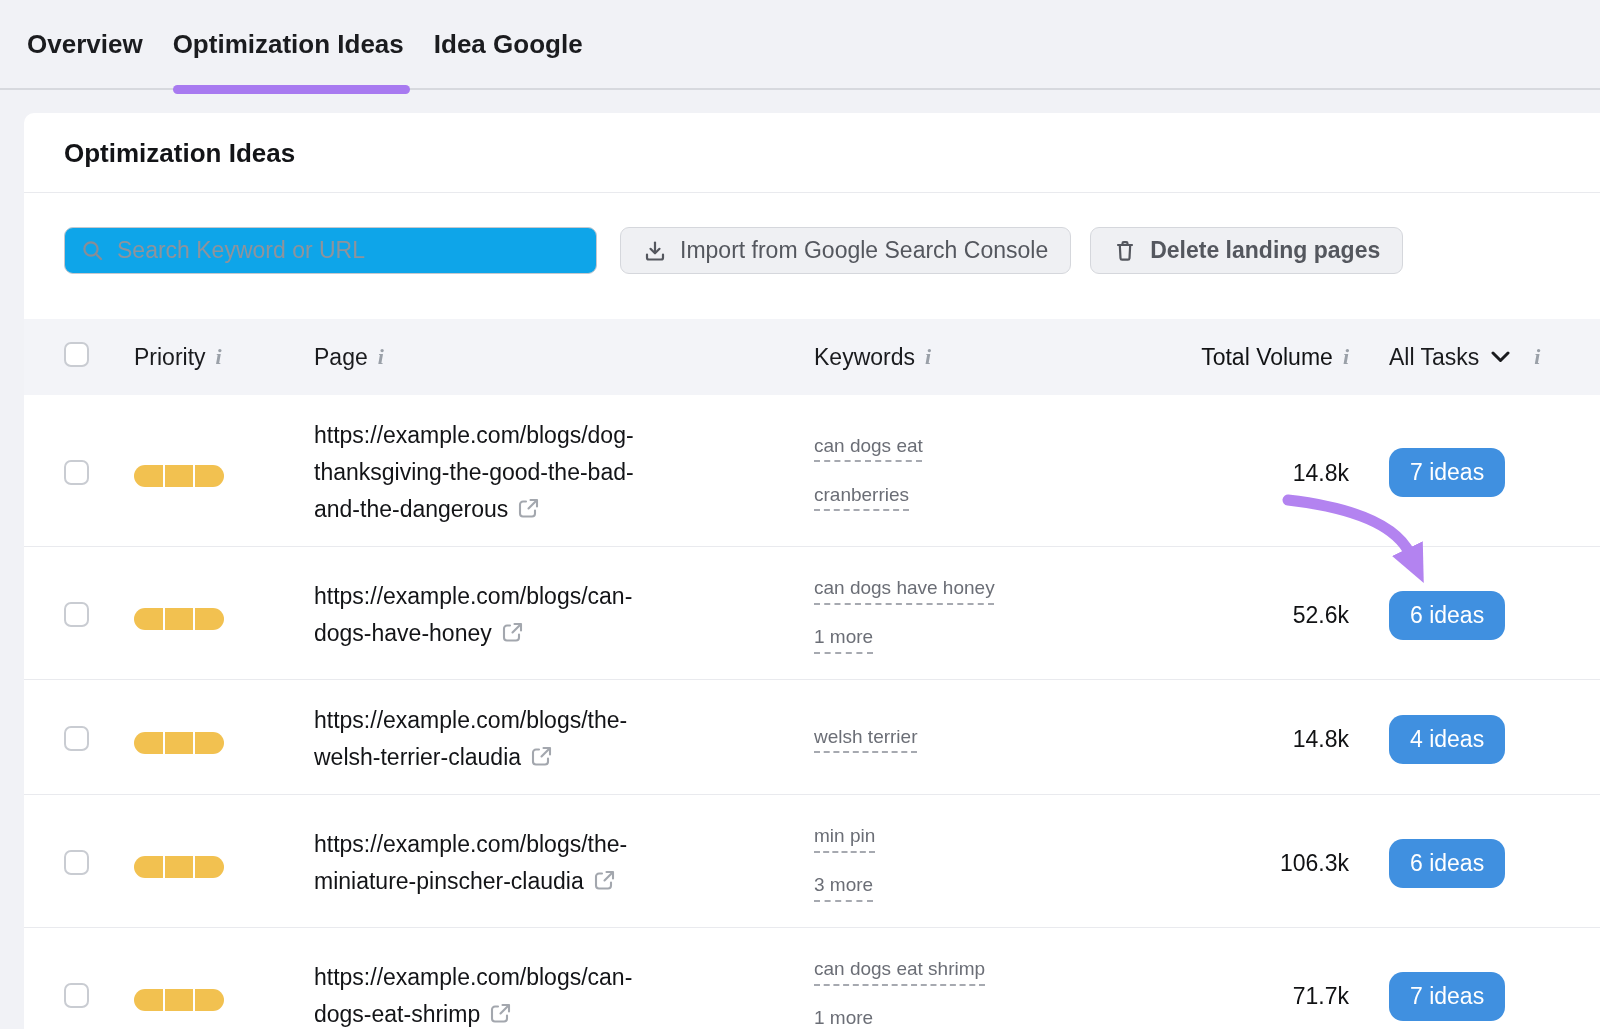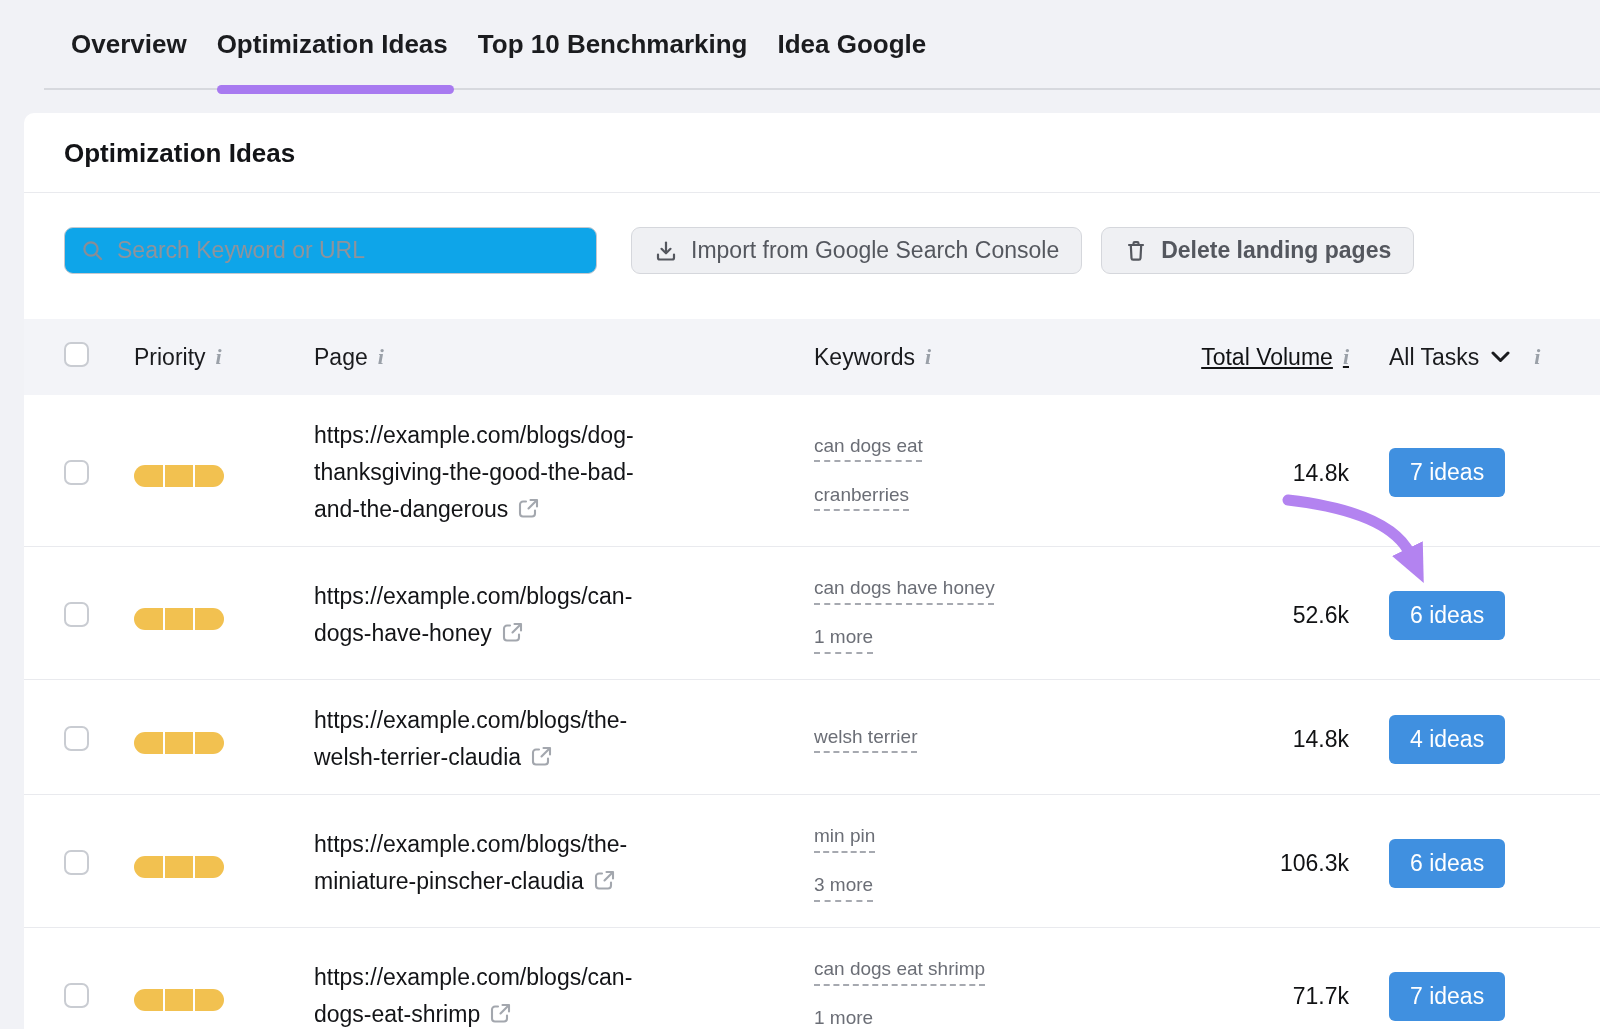--- a/index.html
+++ b/index.html
@@ -5,21 +5,21 @@
   * { margin:0; padding:0; box-sizing:border-box; }
   html,body { width:1600px; height:1029px; overflow:hidden; }
   body {
     font-family:"Liberation Sans","DejaVu Sans",sans-serif;
     background:#f1f2f6; color:#17181b; position:relative;
   }
 
   
   .tabbar {
     height:90px; display:flex; align-items:center; gap:30px;
-    padding-left:27px; border-bottom:2px solid #d7d9de; background:#f1f2f6;margin-left:44px;
+    padding-left:27px; border-bottom:2px solid #d7d9de; background:#f1f2f6;
   }
   .tab {
     position:relative; font-size:26px; font-weight:600; color:#1b1c1f;
     height:90px; display:flex; align-items:center; cursor:pointer; white-space:nowrap;
   }
   .tab.active::after {
     content:""; position:absolute; left:0; right:-6px; bottom:-5px;
     height:9px; border-radius:5px; background:#a87af0;
   }
 
@@ -41,40 +41,40 @@
     border:none; outline:none; flex:1; font-size:23px; margin-left:12px;
     font-family:inherit; color:#33353a; background:transparent;
   }
   .search-box input::placeholder { color:#8f939b; }
   .btn {
     height:47px; display:flex; align-items:center; gap:13px;
     background:#eff0f3; border:1px solid #d5d7dc; border-radius:9px;
     padding:0 22px; font-size:23px; color:#54575e; font-weight:500;
     cursor:pointer; white-space:nowrap;
   }
-  .btn-import { margin-left:34px; }
+  .btn-import { margin-left:23px; }
   .btn-delete { margin-left:19px;font-weight:bold; }
 
   
   .t-head {
     margin-top:45px; height:76px; background:#f3f4f8;
     display:flex; align-items:center; padding-left:40px; font-size:23px; color:#1a1b1e;justify-content:center;
   }
   .t-row { display:flex; align-items:center; padding:22px 0 18px 40px; }
   .t-row + .t-row { border-top:1px solid #e9eaee; }
 
   .c-check { width:70px; flex:none; }
   .c-priority { width:180px; flex:none; }
   .c-page { width:500px; flex:none; padding-right:60px; }
   .c-kw { width:350px; flex:none; }
   .c-vol { width:185px; flex:none; text-align:right; }
   .c-ideas { flex:1; padding-left:40px; }
 
   .head-cell { display:flex; align-items:center; gap:10px; }
-  .c-vol.head-cell { justify-content:flex-end; display:flex;text-decoration:underline; }
+  .c-vol.head-cell { justify-content:flex-end; display:flex; }
 
   .checkbox {
     width:25px; height:25px; border:2px solid #c9ccd2; border-radius:7px;
     background:#fff; display:inline-block; cursor:pointer;
   }
   .t-head .checkbox { margin-top:0; }
   .t-row .checkbox { margin-top:3px; }
 
   .priority-bar { display:flex; gap:2px; margin-top:7px; width:90px; }
   .priority-bar .seg { height:22px; flex:1; background:#f2c150; }
@@ -91,39 +91,38 @@
     width:max-content; max-width:100%;
   }
   .more:empty { display:none; }
   .kw { display:block; margin-top:-6px; }
   .more { display:block; }
 
   .c-vol { font-size:23px; font-weight:500; color:#111214; line-height:34px; }
 
   .ideas-btn {
     display:inline-block; background:#4090e0; color:#fff; font-size:23px; font-weight:500;
-    border:none; border-radius:6px; padding:11px 21px; cursor:pointer; white-space:nowrap;
+    border:none; border-radius:14px; padding:11px 21px; cursor:pointer; white-space:nowrap;
   }
 
   .info {
     font-family:"Liberation Serif","DejaVu Serif",serif; font-style:italic; font-weight:700;
     font-size:22px; color:#9aa0a8; cursor:pointer; line-height:1;
   }
   .head-label { white-space:nowrap; }
   .chev { margin-left:2px; display:inline-block; }
 
   .arrow-overlay { position:absolute; left:0; top:0; pointer-events:none; z-index:5; }
 </style>
 </head>
 <body>
 
 <div class="tabbar">
   <div class="tab">Overview</div>
   <div class="tab active">Optimization Ideas</div>
-  <div class="tab">Top 10 Benchmarking</div>
   <div class="tab">Idea Google</div>
 </div>
 
 <div class="card">
   <div class="card-head">
     <div class="card-title">Optimization Ideas</div>
   </div>
 
   <div class="toolbar">
     <div class="search-box">

